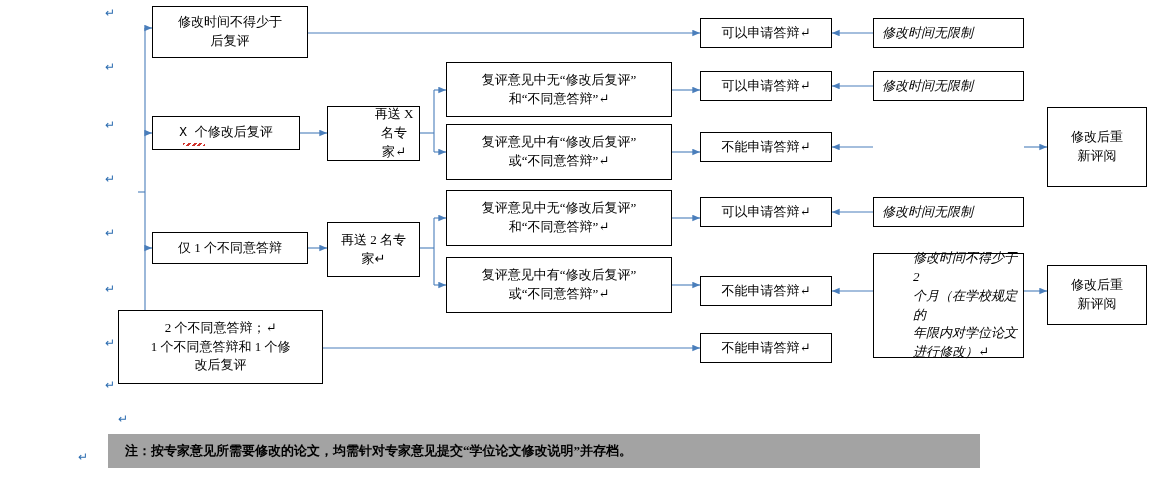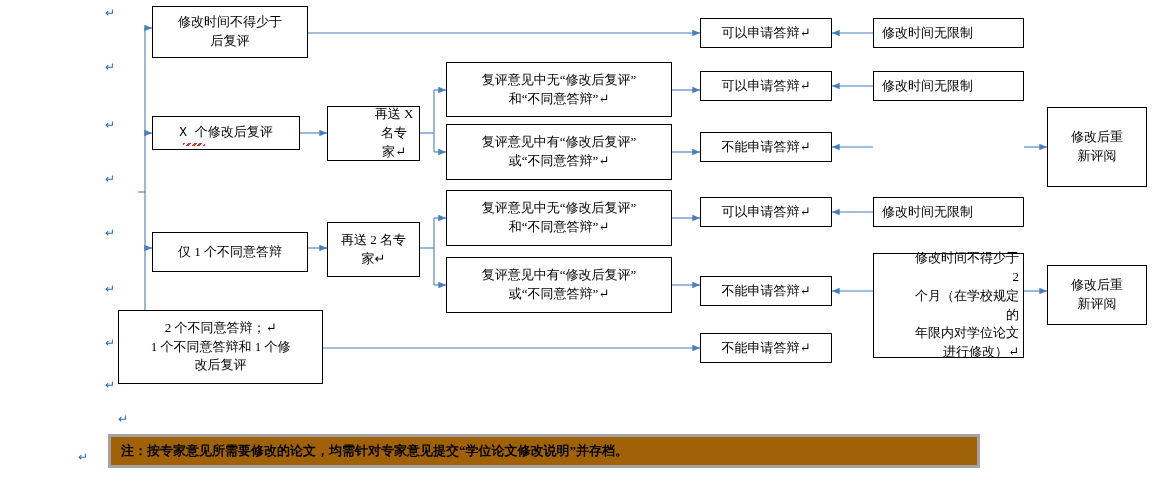--- a/index.html
+++ b/index.html
@@ -27,28 +27,29 @@
     justify-content: center;
     text-align: center;
     font-size: 13px;
     line-height: 1.45;
     color: #000000;
     padding: 2px 4px;
     white-space: pre-line;
   }
   .box.left {
     justify-content: flex-start;
-    text-align: right;
+    text-align: left;
     padding-left: 8px;
+    font-style: italic;
   }
   .note {
     position: absolute;
     box-sizing: border-box;
-    border: 3px solid #a3a3a3;
-    background: #a16207;
+    border: 7px solid #a3a3a3;
+    background: #a3a3a3;
     display: flex;
     align-items: center;
     justify-content: flex-start;
     text-align: left;
     font-size: 13px;
     line-height: 1.45;
     color: #000000;
     padding: 2px 10px;
     font-weight: bold;
   }
@@ -130,21 +131,21 @@
     </g>
   </svg>
 
 
   <div class="box" style="left:152px; top:6px; width:156px; height:52px;">修改时间不得少于
 后复评</div>
 
   <div class="box" style="left:152px; top:116px; width:148px; height:34px;font-family:Liberation Mono, monospace;">X 个修改后复评</div>
   <div class="squiggle" style="left:183px; top:143px; width:22px;"></div>
 
-  <div class="box" style="left:152px; top:232px; width:156px; height:40px;">仅 1 个不同意答辩</div>
+  <div class="box" style="left:152px; top:232px; width:156px; height:32px;">仅 1 个不同意答辩</div>
 
   <div class="box" style="left:118px; top:310px; width:205px; height:74px;">2 个不同意答辩；↵
 1 个不同意答辩和 1 个修
 改后复评</div>
 
   <div class="box" style="left:327px; top:106px; width:93px; height:55px;padding-left:45px;">再送 X 名专
 家↵</div>
   <div class="box" style="left:327px; top:222px; width:93px; height:55px;font-family:Liberation Serif, serif;">再送 2 名专
 家↵</div>
 

